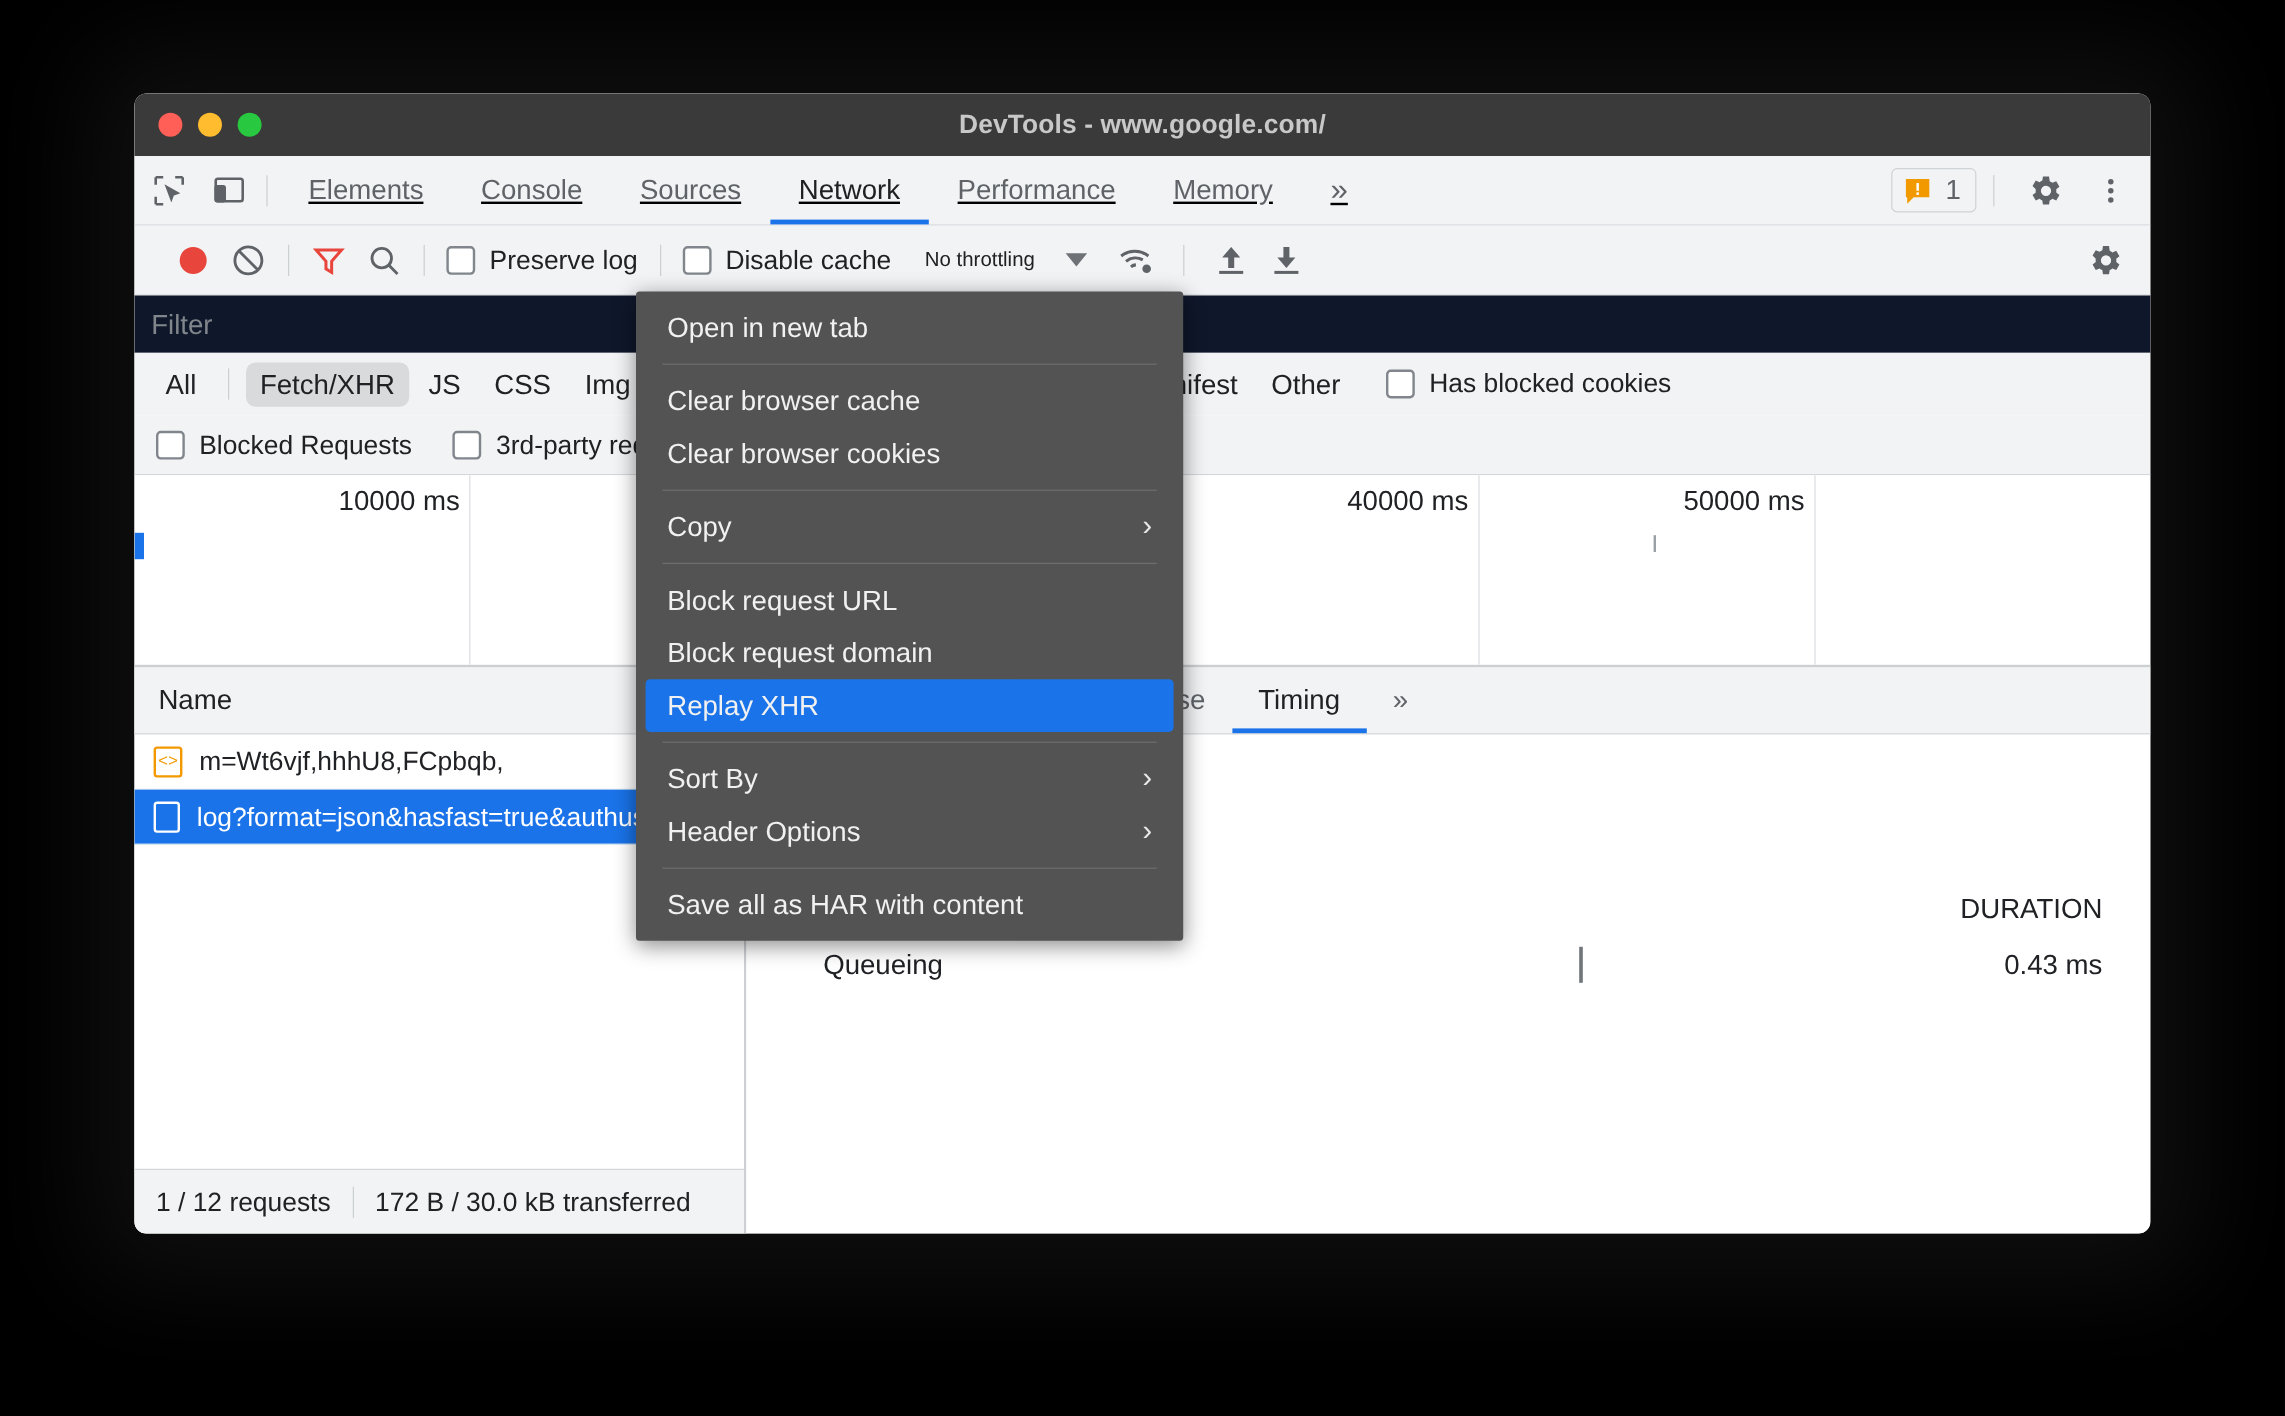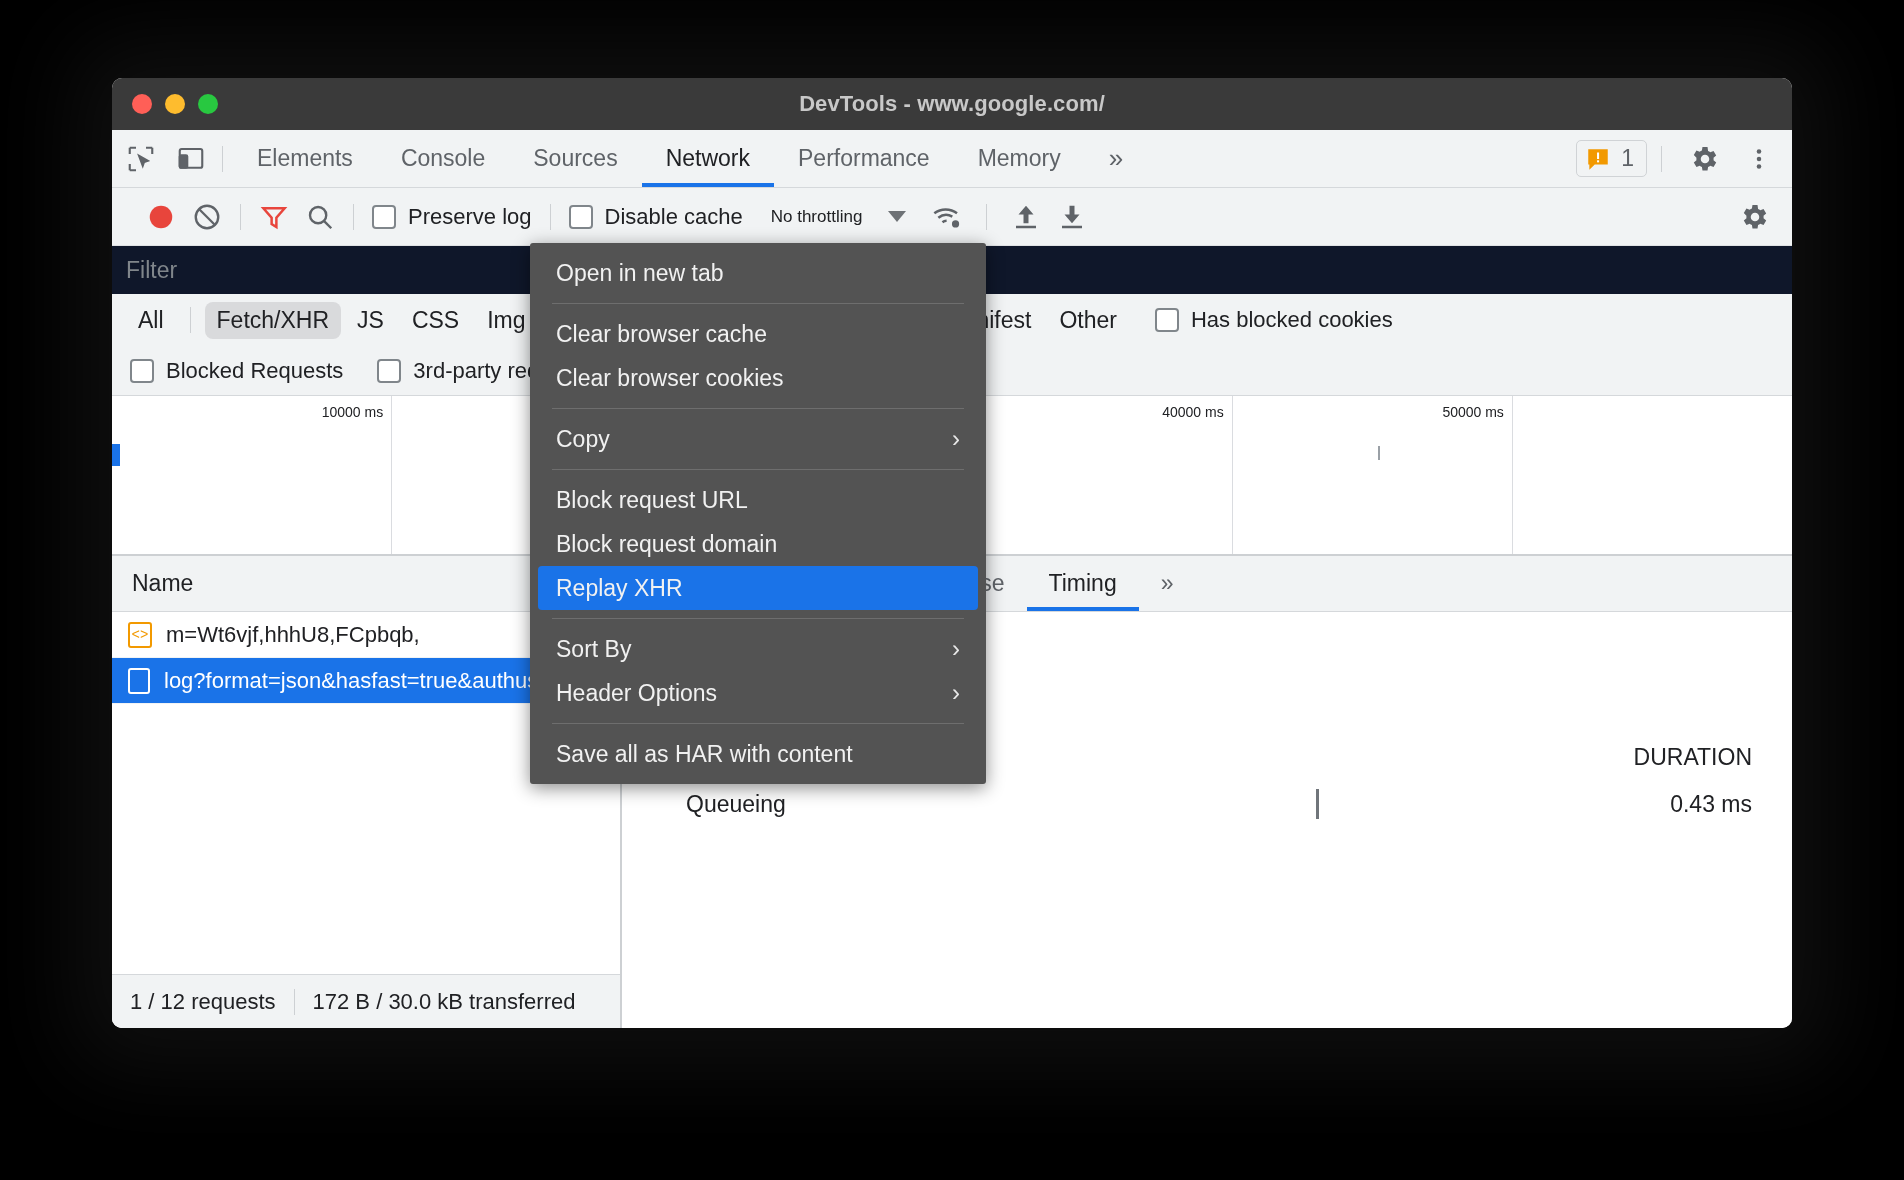--- a/index.html
+++ b/index.html
@@ -66,21 +66,21 @@
   .tabbar .iconbtn {
     width: 42px; height: 42px;
     display: flex; align-items: center; justify-content: center;
     margin-left: 8px;
   }
   .vsep {
     width: 1px; height: 26px;
     background: #cdd0d3;
     margin: 0 10px;
   }
-  .tabs { display: flex; align-items: center; height: 100%; }
+  .tabs { display: flex; align-items: center; height: 100%; text-decoration: underline; }
   .tab {
     position: relative;
     padding: 0 24px;
     height: 100%;
     display: flex; align-items: center;
     font-size: 23px;
     color: #5f6368;
     white-space: nowrap;
   }
   .tab.active { color: #202124; }
@@ -209,21 +209,21 @@
     position: absolute; inset: 0;
     display: flex;
   }
   .ovcell {
     flex: 1;
     border-right: 1px solid #dadce0;
     position: relative;
   }
   .ovlabel {
     position: absolute; right: 8px; top: 8px;
-    font-size: 14px; color: #202124;
+    font-size: 23px; color: #202124;
     white-space: nowrap;
   }
   .ovbar {
     position: absolute;
     left: 0; top: 48px;
     width: 8px; height: 22px;
     background: #1a73e8;
   }
   .ovtick {
     position: absolute;

